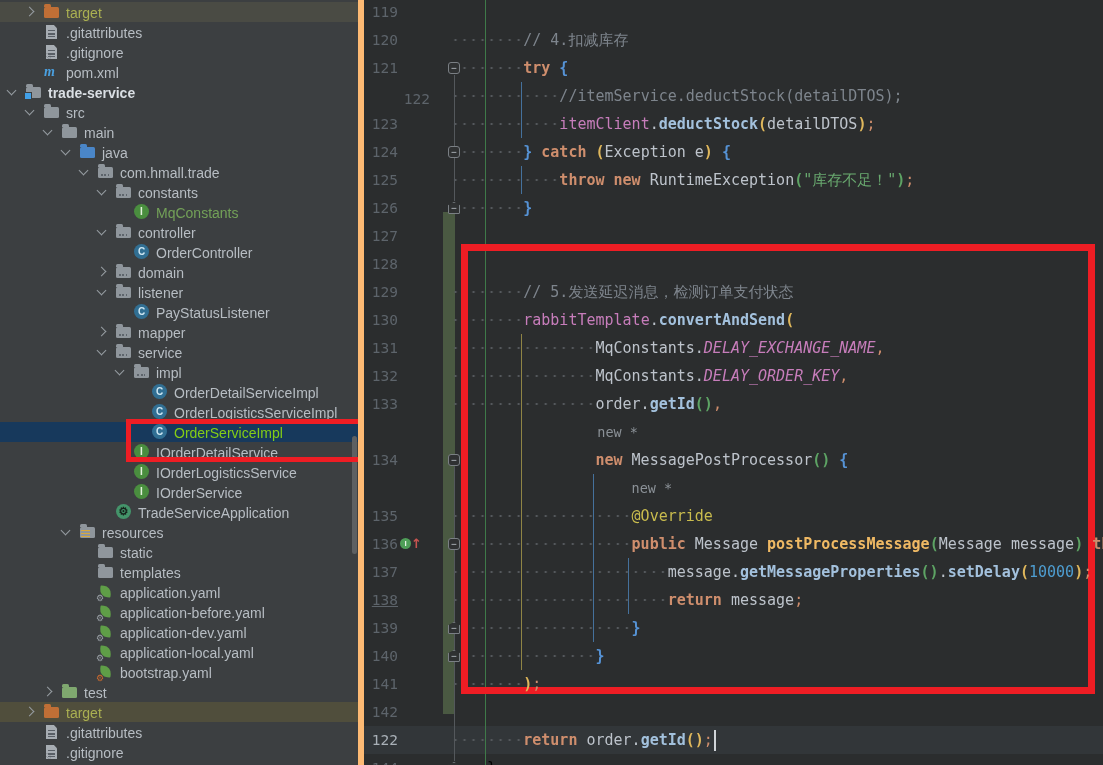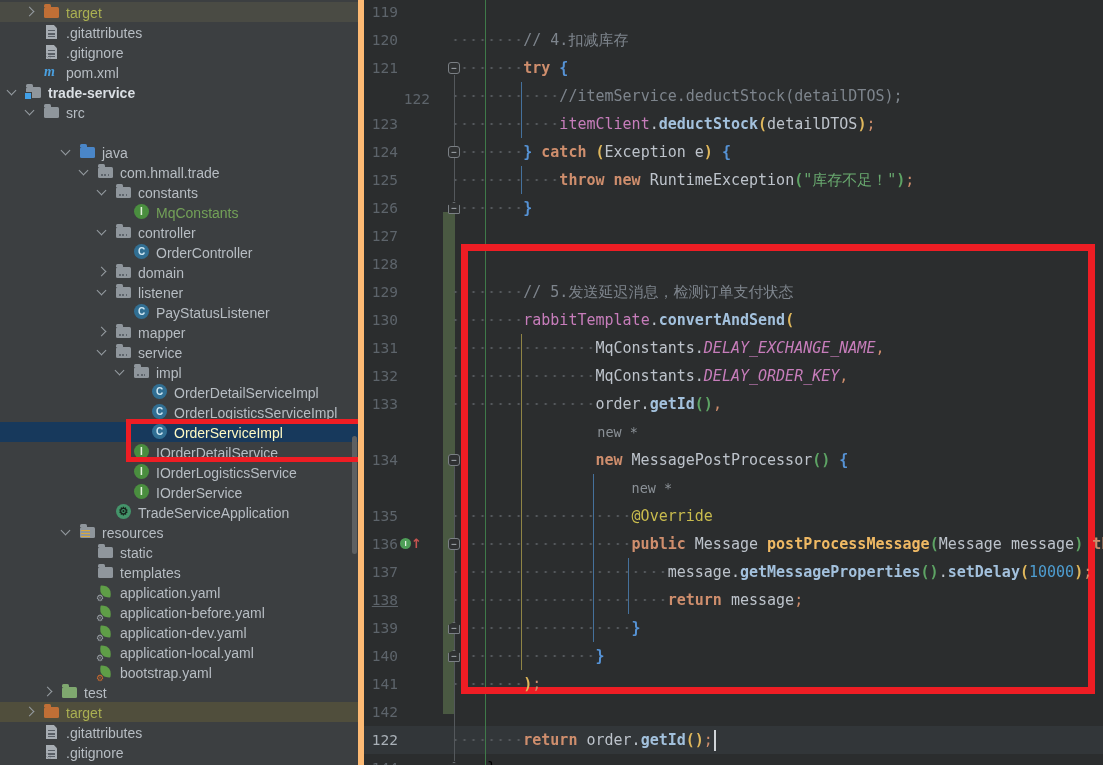--- a/index.html
+++ b/index.html
@@ -40,21 +40,21 @@
   .ic-class .circ{background:#316f93;color:#cde6f2;}
   .ic-interface .circ{background:#4a8e3f;color:#e2efdc;}
   .ic-spring-app .circ{background:#44946a;color:#17241d;font-size:11px;}
   .leaf{position:absolute;left:2px;top:2px;width:11px;height:11px;background:#5f9e47;border-radius:1px 70% 1px 70%;transform:rotate(6deg);}
   .ic-yaml .gear,.ic-yaml-boot .gear{position:absolute;left:-2px;bottom:-3px;font-size:9px;line-height:9px;color:#9aa0a6;}
   .ic-yaml-boot .gear{color:#cf6b2d;}
   .tlabel{position:absolute;top:2.5px;font-size:14px;color:var(--label,#b7bdc3);white-space:nowrap;}
   .ls-bold{color:var(--label-bold,#dadfe4);font-weight:bold;}
   .ls-added{color:var(--label-added,#73a158);}
   .ls-excluded{color:var(--label-excl,#aab052);}
-  .st-selected .tlabel{color:#fef9c3;}
+  .st-selected .tlabel{color:#84cc16;}
   #tree-scrollbar{position:absolute;left:352px;top:436px;width:5px;height:118px;background:#5d6062;border-radius:3px;}
   
   #editor{position:absolute;left:358px;top:0;width:745px;height:765px;background:var(--bg-editor,#2b2d2e);
     border-left:6px solid #fdba74;box-sizing:border-box;overflow:hidden;
     font-family:"DejaVu Sans Mono","Liberation Mono",monospace;font-size:15px;}
   #editor *{box-sizing:border-box;}
   .caret-line{position:absolute;left:0;width:745px;height:28px;background:#323639;z-index:0;}
   .vcs{position:absolute;left:79px;width:12px;background:var(--vcs,#4a5942);z-index:1;}
   .iguide{position:absolute;width:1px;z-index:1;}
   .connector{position:absolute;left:89.5px;width:1px;background:#54585c;z-index:2;}
@@ -124,20 +124,27 @@
           <div class="fold-shape"></div>
         </div>
         <div class="tlabel ls-bold" style="left: 48px;">trade-service</div>
       </div>
       <div class="trow" style="top: 102px; text-align: right;">
         <div class="chev expanded" style="left: 26px;"></div>
         <div class="ic ic-folder" style="left: 44px;">
           <div class="fold-shape"></div>
         </div>
         <div class="tlabel" style="left: 66px;">src</div>
+      </div>
+      <div class="trow" style="top: 122px;">
+        <div class="chev expanded" style="left: 44px;"></div>
+        <div class="ic ic-folder" style="left: 62px;">
+          <div class="fold-shape"></div>
+        </div>
+        <div class="tlabel" style="left: 84px;">main</div>
       </div>
       <div class="trow" style="top: 142px;">
         <div class="chev expanded" style="left: 62px;"></div>
         <div class="ic ic-folder-java" style="left: 80px;">
           <div class="fold-shape"></div>
         </div>
         <div class="tlabel" style="left: 102px;">java</div>
       </div>
       <div class="trow" style="top: 162px;">
         <div class="chev expanded" style="left: 80px;"></div>

